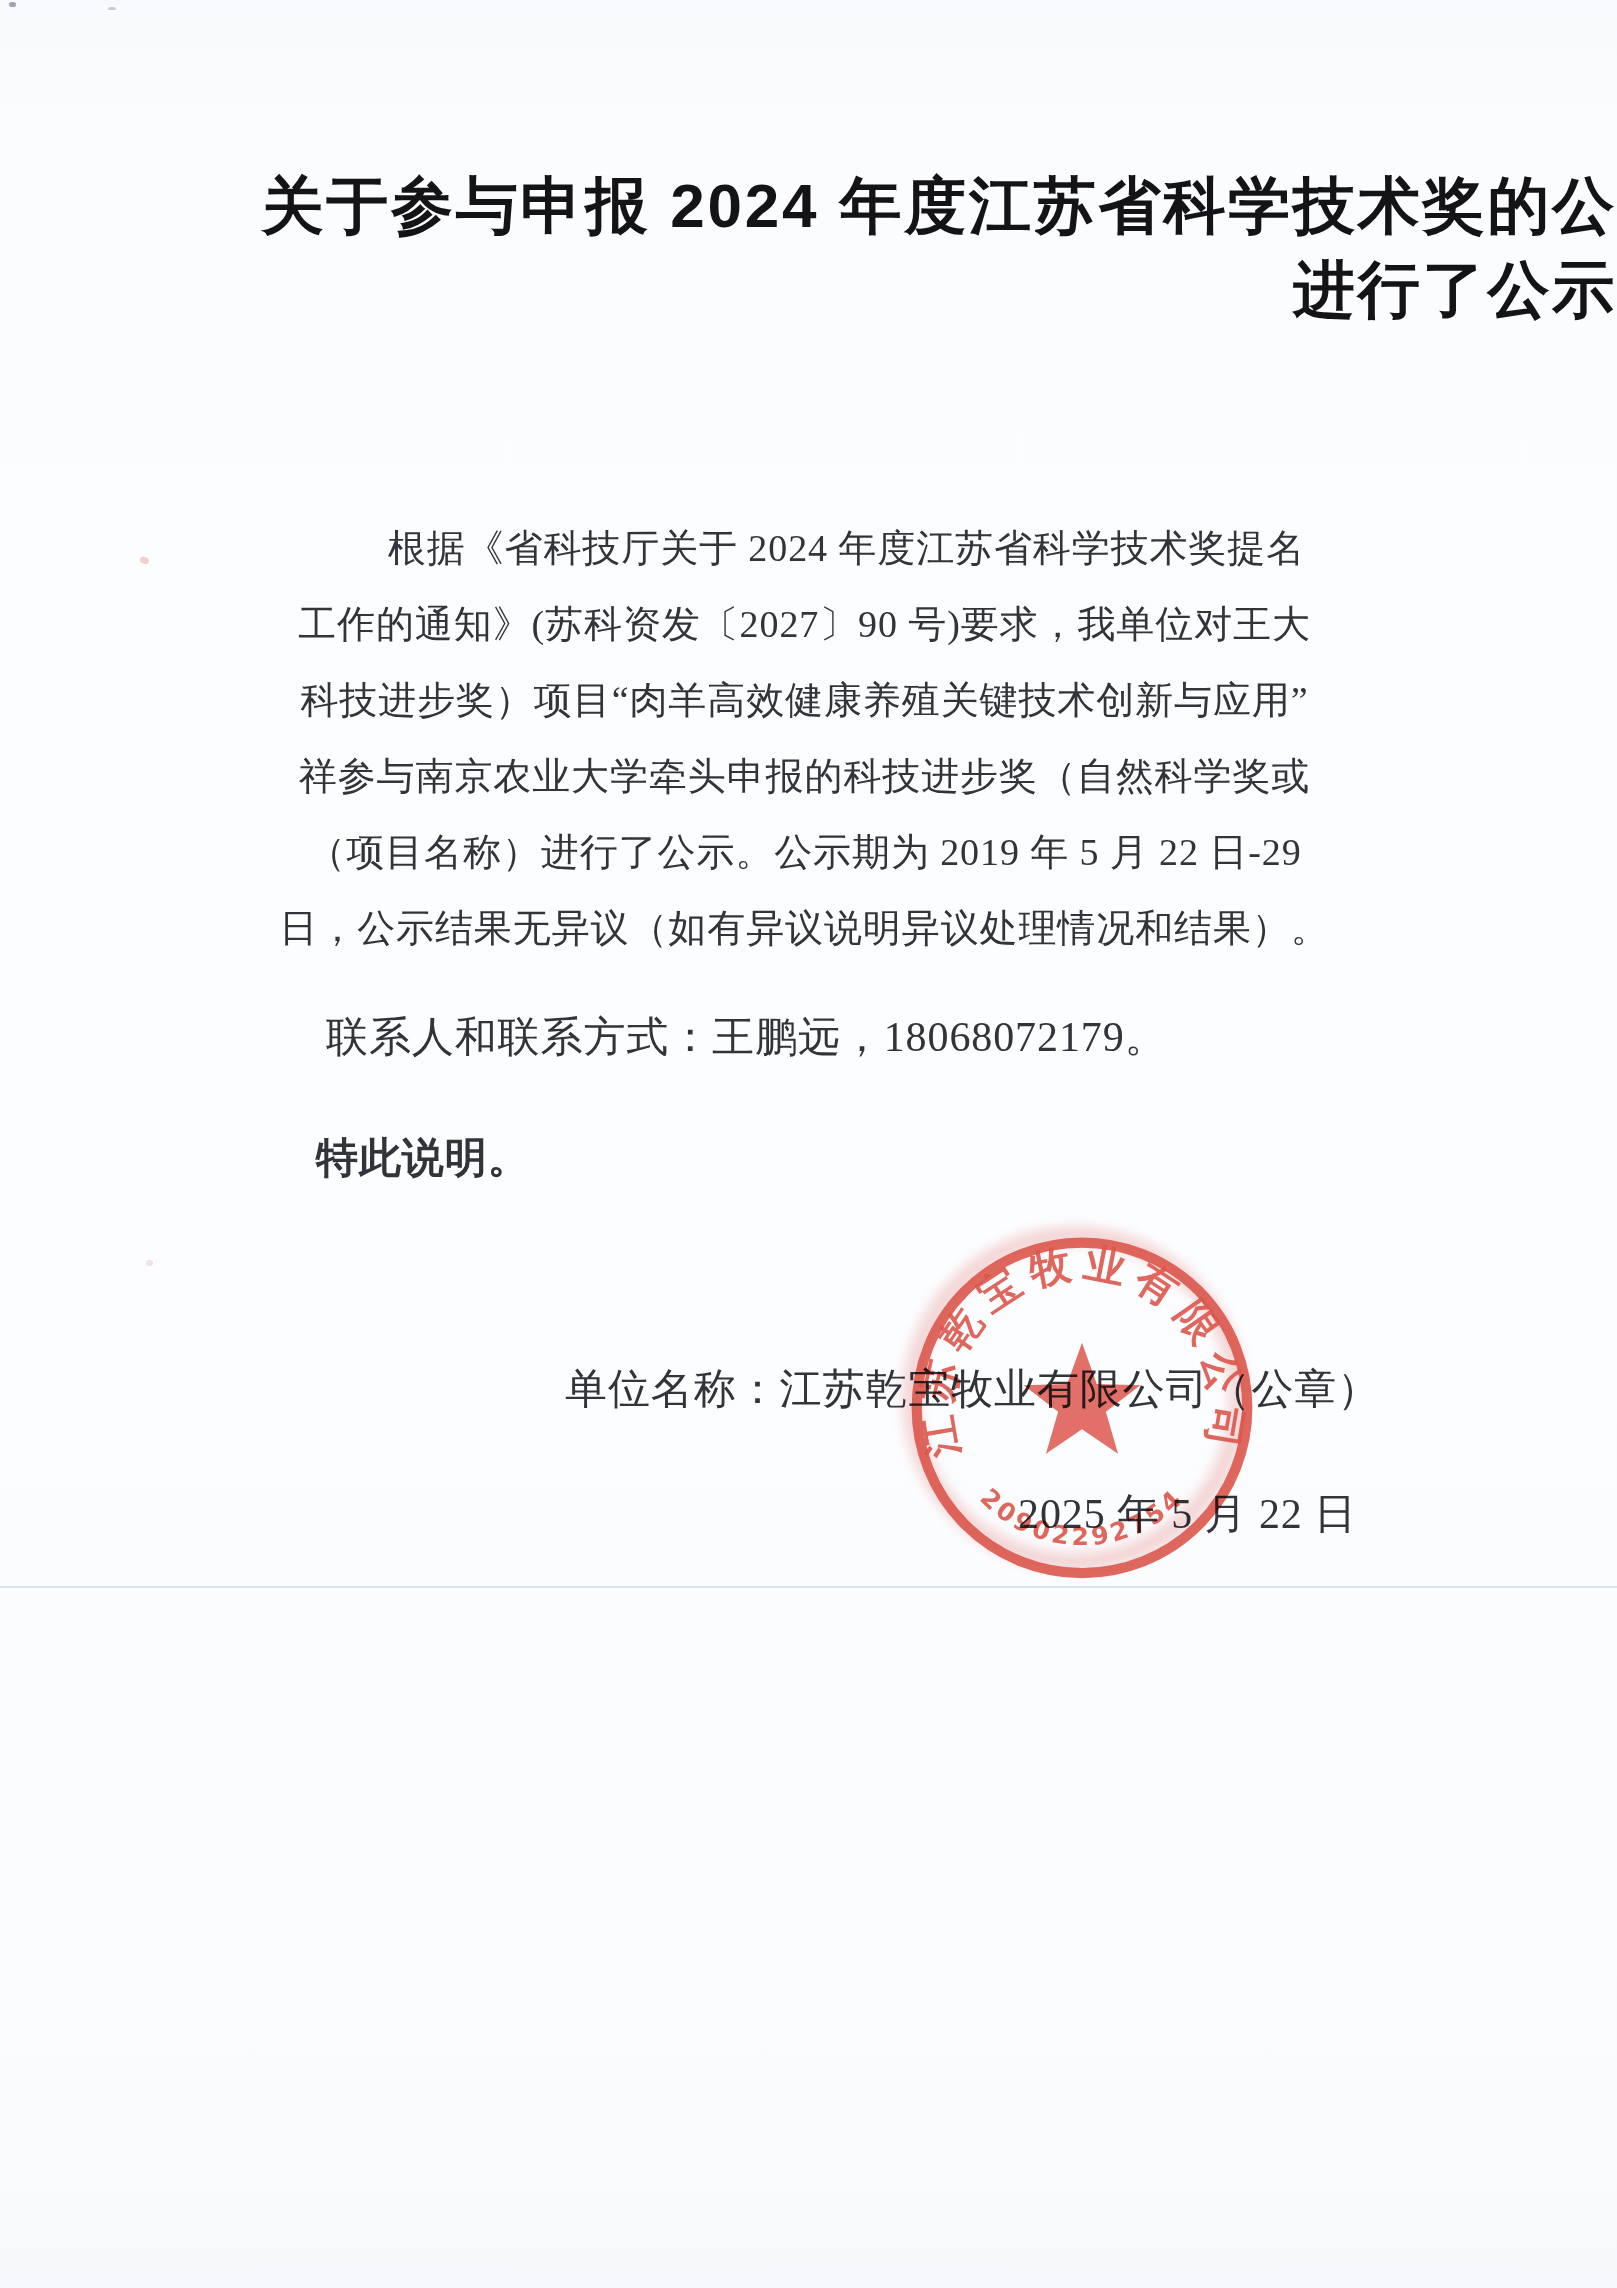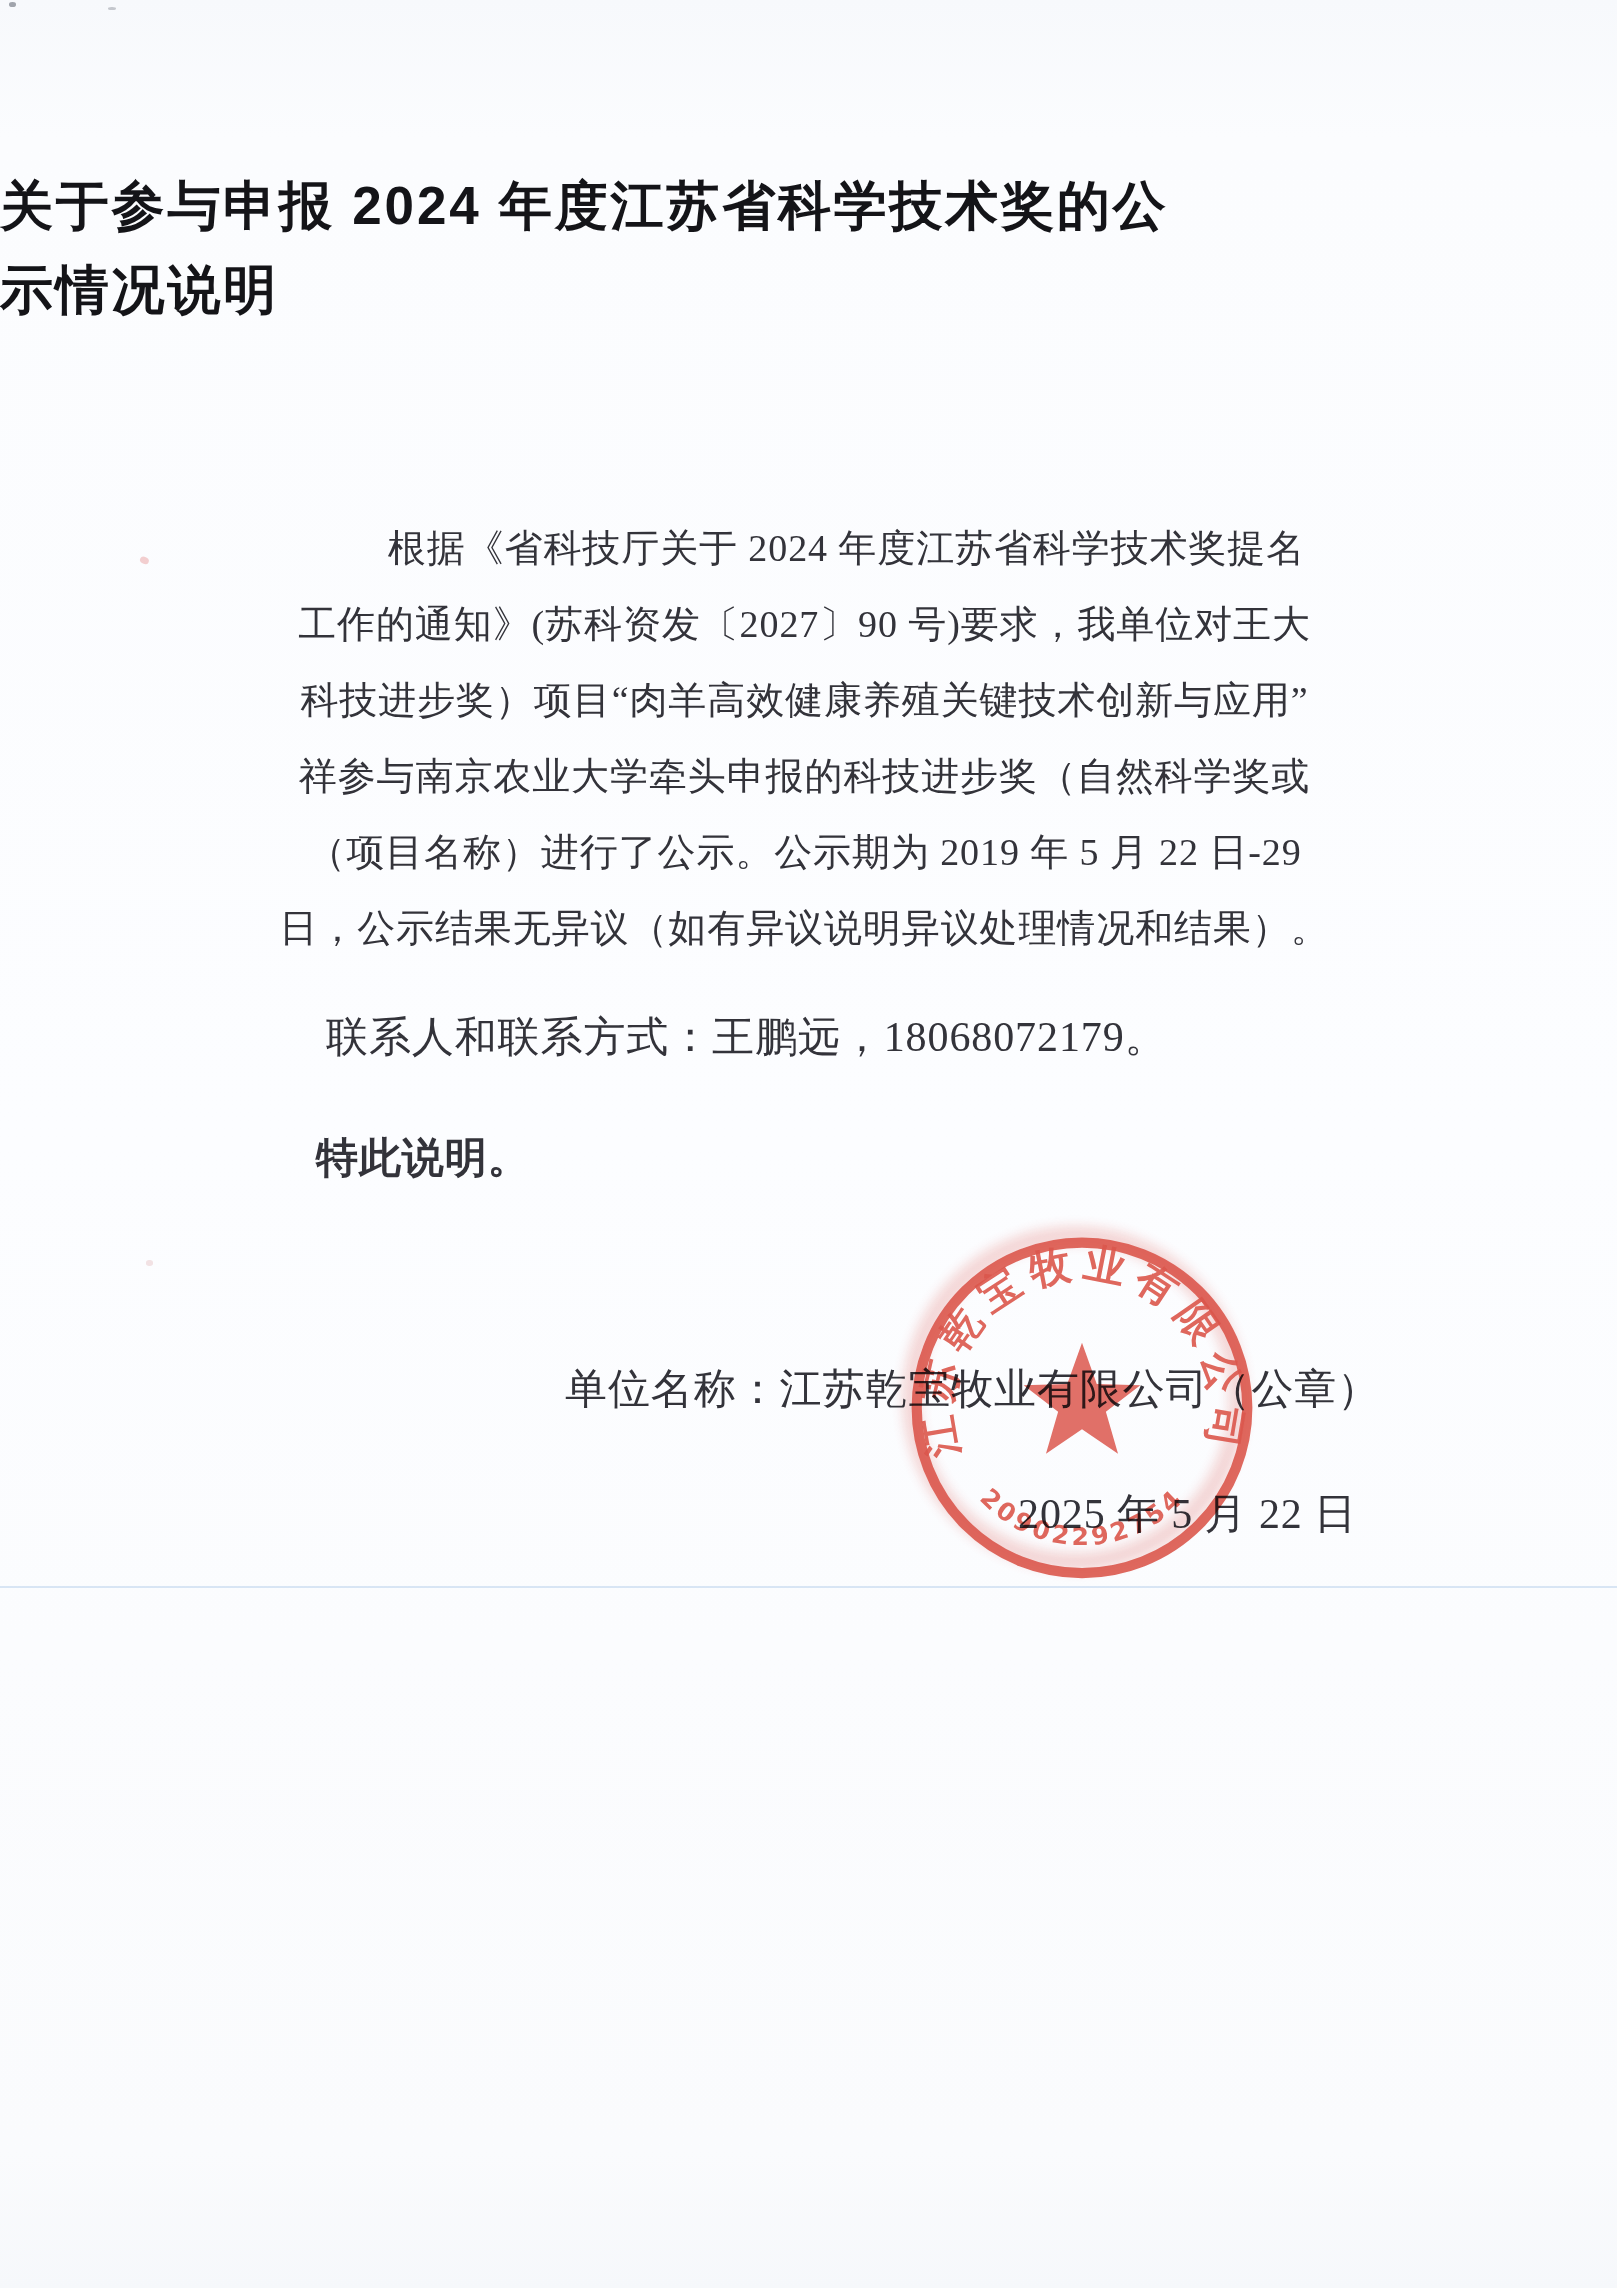--- a/index.html
+++ b/index.html
@@ -7,24 +7,24 @@
     position:relative;
     width:1617px;height:2289px;
     margin:0 auto;
     background:linear-gradient(180deg,#f7f9fc 0%,#fbfcfe 6%,#fcfdff 50%,#fafbfd 94%,#f6f8fb 100%);
     overflow:hidden;
     font-family:"Liberation Serif","DejaVu Serif",serif;
     color:#2a2a30;
   }
   .doc-title{
     position:absolute;left:0;top:164px;width:100%;
-    text-align:left;
+    text-align:right;
     font-family:"Liberation Sans","DejaVu Sans",sans-serif;
     font-weight:800;
-    font-size:53px;line-height:84px;letter-spacing:2.8px;
+    font-size:62px;line-height:84px;letter-spacing:2.8px;
     color:#141418;
     margin:0;
   }
   .doc-title span{display:block;}
   .body-block{
     position:absolute;left:245px;top:510px;width:1119px;
   }
   .body-line{
     font-size:38px;line-height:76px;height:76px;
     letter-spacing:0.9px;white-space:nowrap;
@@ -55,21 +55,21 @@
   .speck-c{left:140px;top:557px;width:9.3px;height:6.5px;background:rgba(225,120,120,.35);transform:rotate(25deg);}
   .speck-d{left:146px;top:1260px;width:6.5px;height:5.6px;background:rgba(210,130,130,.22);}
 </style>
 </head>
 <body>
 
 <div class="page">
 
   <h1 class="doc-title">
     <span>关于参与申报 2024 年度江苏省科学技术奖的公</span>
-    <span>示情况说明</span>
+    <span>进行了公示</span>
   </h1>
 
   <div class="body-block">
     <div class="body-line indent">根据《省科技厅关于 2024 年度江苏省科学技术奖提名</div>
     <div class="body-line">工作的通知》(苏科资发〔2027〕90 号)要求，我单位对王大</div>
     <div class="body-line">科技进步奖）项目“肉羊高效健康养殖关键技术创新与应用”</div>
     <div class="body-line">祥参与南京农业大学牵头申报的科技进步奖（自然科学奖或</div>
     <div class="body-line">（项目名称）进行了公示。公示期为 2019 年 5 月 22 日-29</div>
     <div class="body-line">日，公示结果无异议（如有异议说明异议处理情况和结果）。</div>
   </div>

